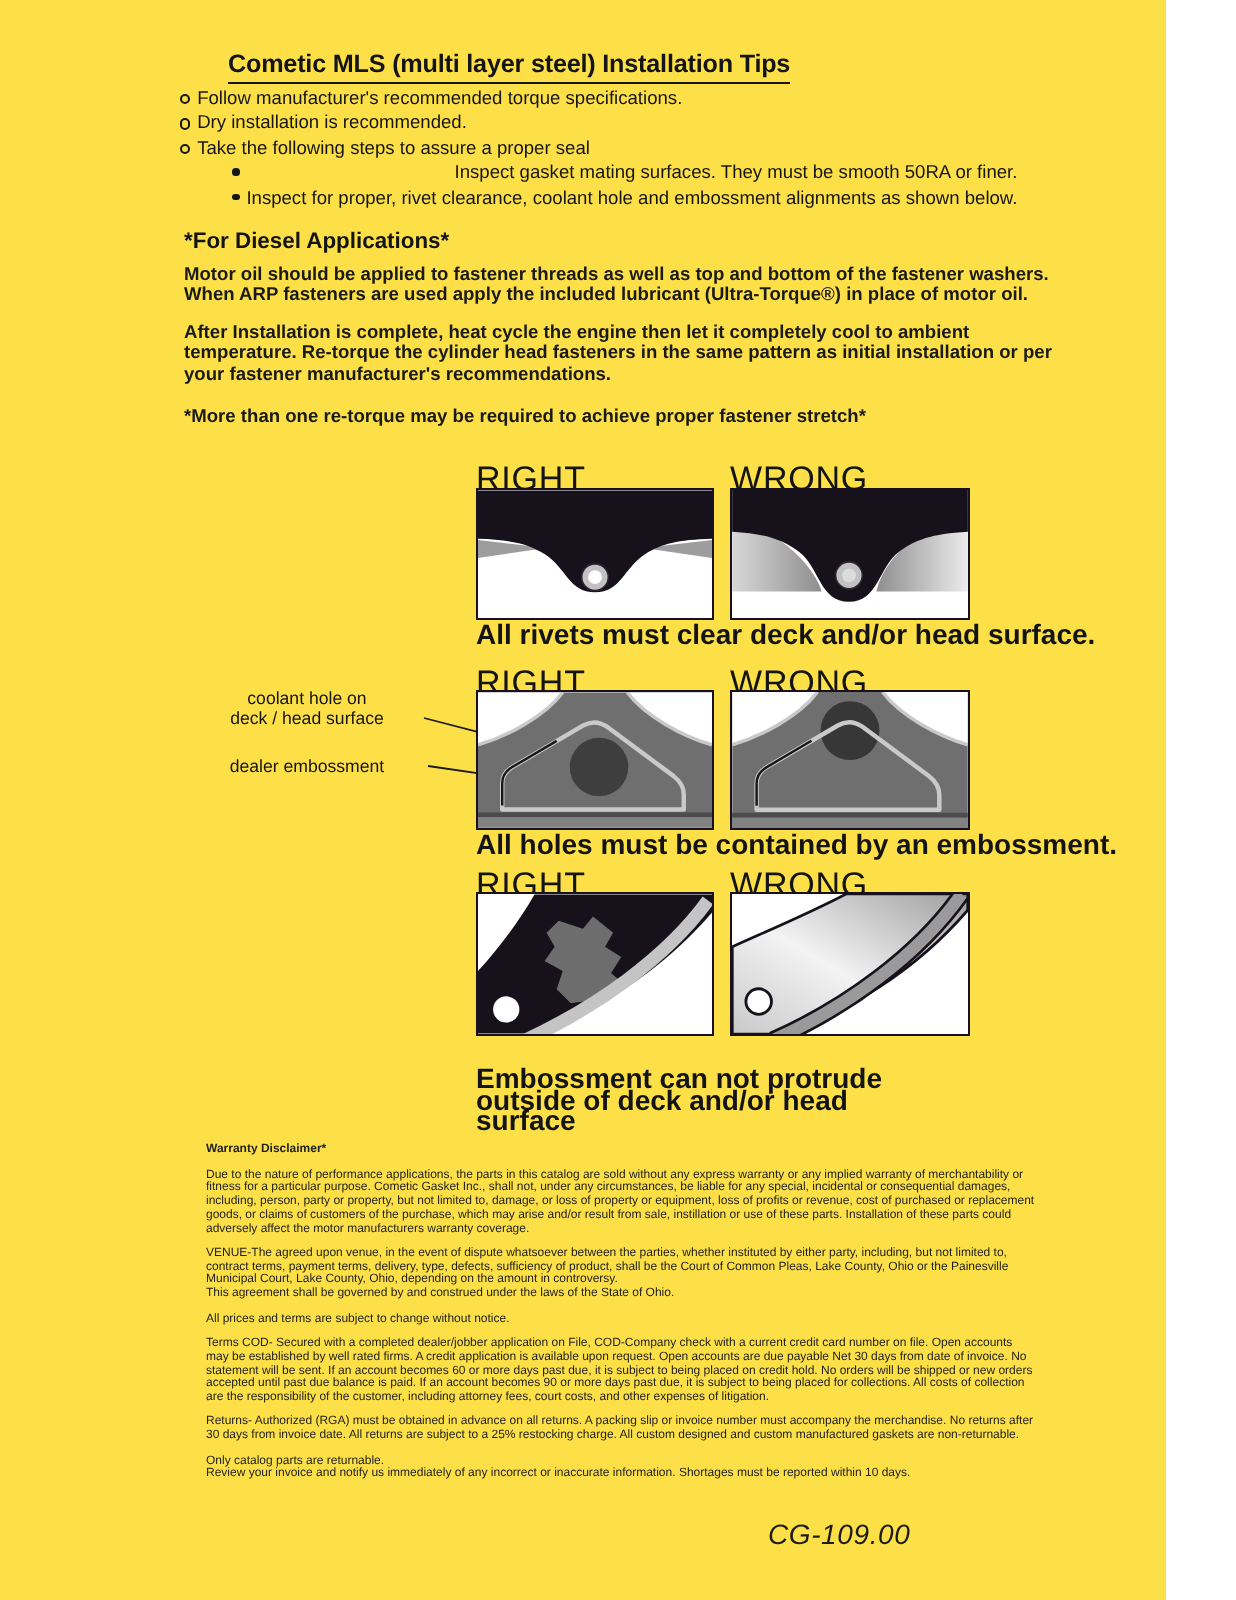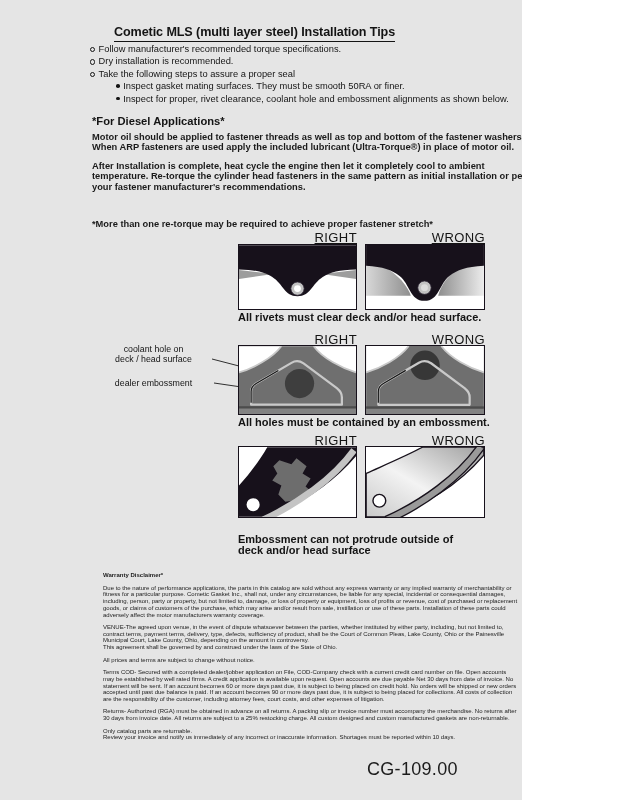--- a/index.html
+++ b/index.html
@@ -1,54 +1,54 @@
 <!DOCTYPE html>
 <html><head>
 <meta charset="utf-8">
 <style>
   html,body { margin:0; padding:0; background:#ffffff; }
   .page {
-    position:relative; width:522px; height:800px; background:#e5e5e5;
+    position:relative; width:583px; height:800px; background:#fde047;
     font-family:"Liberation Sans", sans-serif; color:#1a1a1a; overflow:hidden;
   }
   .title {
     position:absolute; left:114px; top:25px;
     font-size:12.6px; font-weight:bold; letter-spacing:-0.1px; color:#141414;
     border-bottom:1.7px solid #141414; padding-bottom:1.5px; white-space:nowrap;
   }
   .tips { position:absolute; left:90px; top:44px; font-size:9.3px; color:#151515; }
   .tip { display:flex; align-items:flex-start; height:12.4px; white-space:nowrap; }
-  .tip.sub { margin-left:26px; }
+  .tip.sub { margin-left:26px;justify-content:space-between; }
   .ob { width:3.2px; height:3.2px; border:1px solid #151515; border-radius:50%; margin:3px 3.4px 0 0; flex:none; }
   .fb { width:3.6px; height:3.6px; background:#151515; border-radius:50%; margin:3px 3.6px 0 0; flex:none; }
   .dheading { position:absolute; left:92px; top:115px; font-size:11.2px; font-weight:bold; color:#141414; }
   .bodypara { position:absolute; left:92px; width:449px; font-size:9.3px; line-height:10.3px; color:#1a1a1a; margin:0;font-weight:bold; }
-  .p1 { top:132px; } .p2 { top:161px; } .p3 { top:203px;margin-top:16px; }
-
-  .dlabel { position:absolute; text-align:right; font-size:13px; letter-spacing:0.4px; color:#141414;text-decoration:underline; }
+  .p1 { top:132px; } .p2 { top:161px; } .p3 { top:203px; }
+
+  .dlabel { position:absolute; text-align:left; font-size:17px; letter-spacing:0.4px; color:#141414; }
   .lw1 { width:119px; left:238px; } .lw2 { width:120px; left:365px; }
   .lt1 { top:230px; } .lt2 { top:332px; } .lt3 { top:433px; }
 
   .panel { position:absolute; box-sizing:border-box; border:1.7px solid #17111b; background:#ffffff; }
   .panel svg { display:block; width:100%; height:100%; }
   .pA { left:238px; width:119px; } .pB { left:365px; width:120px; }
   .pr1 { top:244px; height:66px; } .pr2 { top:345px; height:70px; } .pr3 { top:446px; height:72px; }
 
-  .caption { position:absolute; left:238px; font-size:11px; font-weight:bold; color:#141414; line-height:10.6px; }
+  .caption { position:absolute; left:238px; font-size:14px; font-weight:bold; color:#141414; line-height:10.6px; }
   .c1 { top:312px; white-space:nowrap; } .c2 { top:417px; white-space:nowrap; } .c3 { top:534px; width:228px; }
 
   .callout { position:absolute; left:96px; width:115px; text-align:center; font-size:8.8px; line-height:9.5px; color:#141414; white-space:pre-line; }
   .co1 { top:345px; } .co2 { top:379px; }
   .pointer-lines { position:absolute; left:205px; top:352px; width:95px; height:45px; }
 
   .disclaimer { position:absolute; left:103px; top:572px; width:416px; font-size:6px; line-height:6.7px; color:#222222; }
   .disclaimer .dh { font-weight:bold; margin:0 0 6px 0; }
   .disclaimer p { margin:0 0 5.8px 0; white-space:pre-line; }
 
-  .code { position:absolute; left:367px; top:759px; font-size:18px; letter-spacing:0.3px; color:#1c1c1c; }
+  .code { position:absolute; left:384px; top:759px; font-size:14px; letter-spacing:0.3px; color:#1c1c1c;font-style:italic; }
 </style>
 </head>
 <body>
 
 <div class="page">
 
   <div class="title">Cometic MLS (multi layer steel) Installation Tips</div>
 
   <div class="tips">
     <div class="tip">

